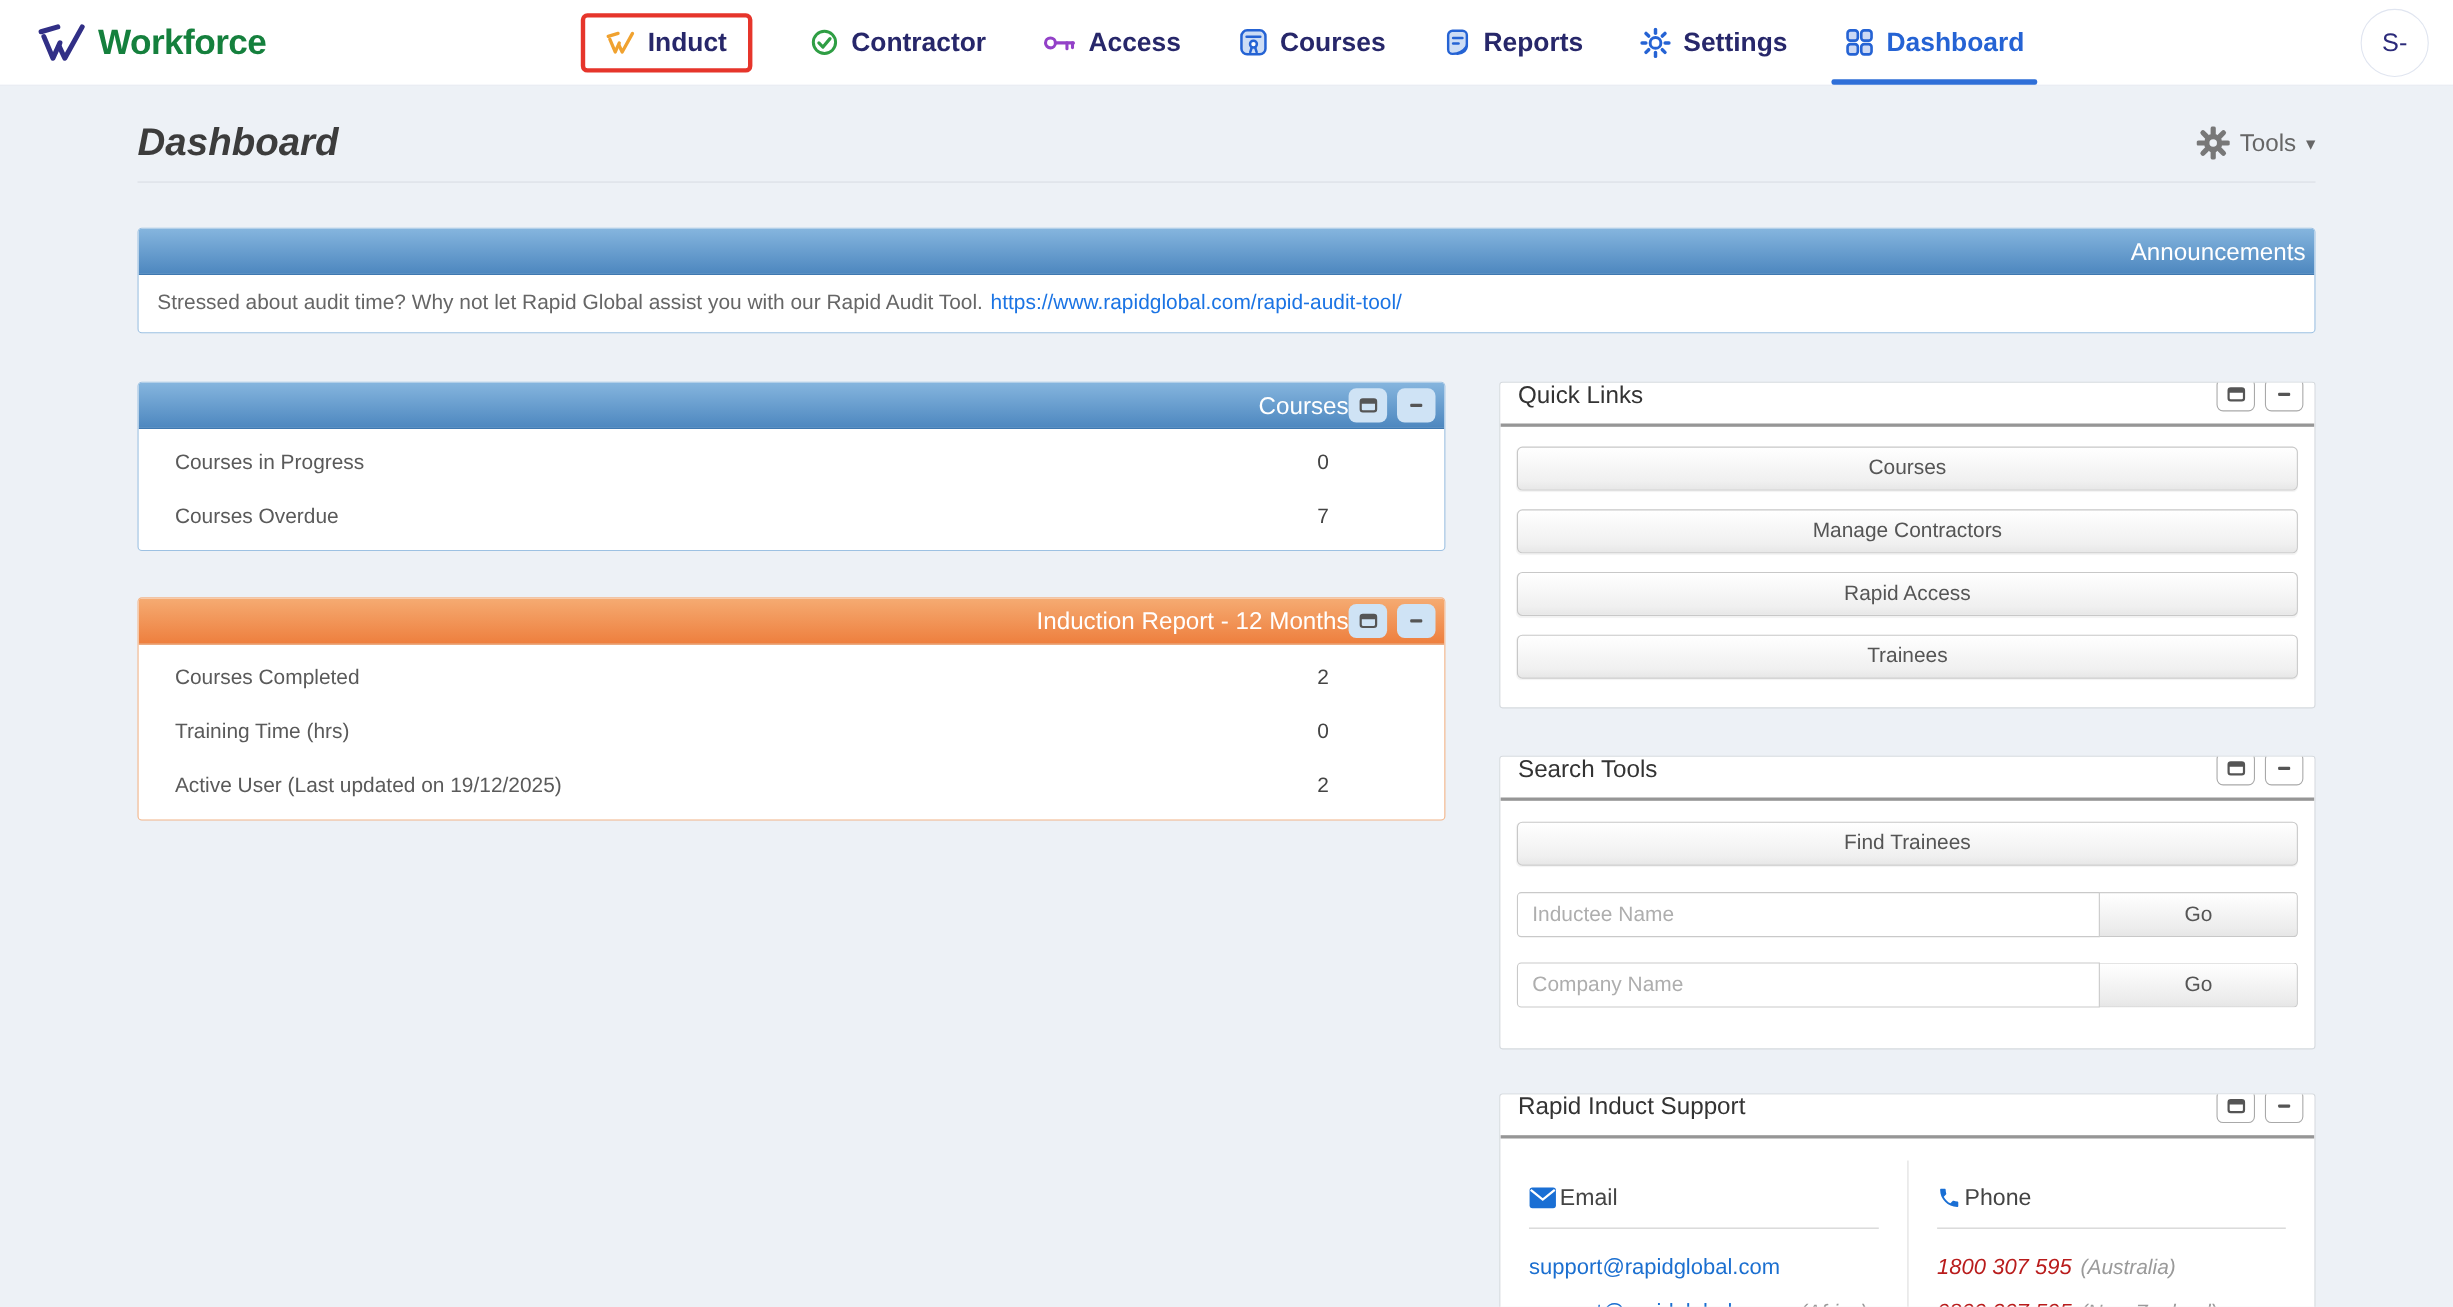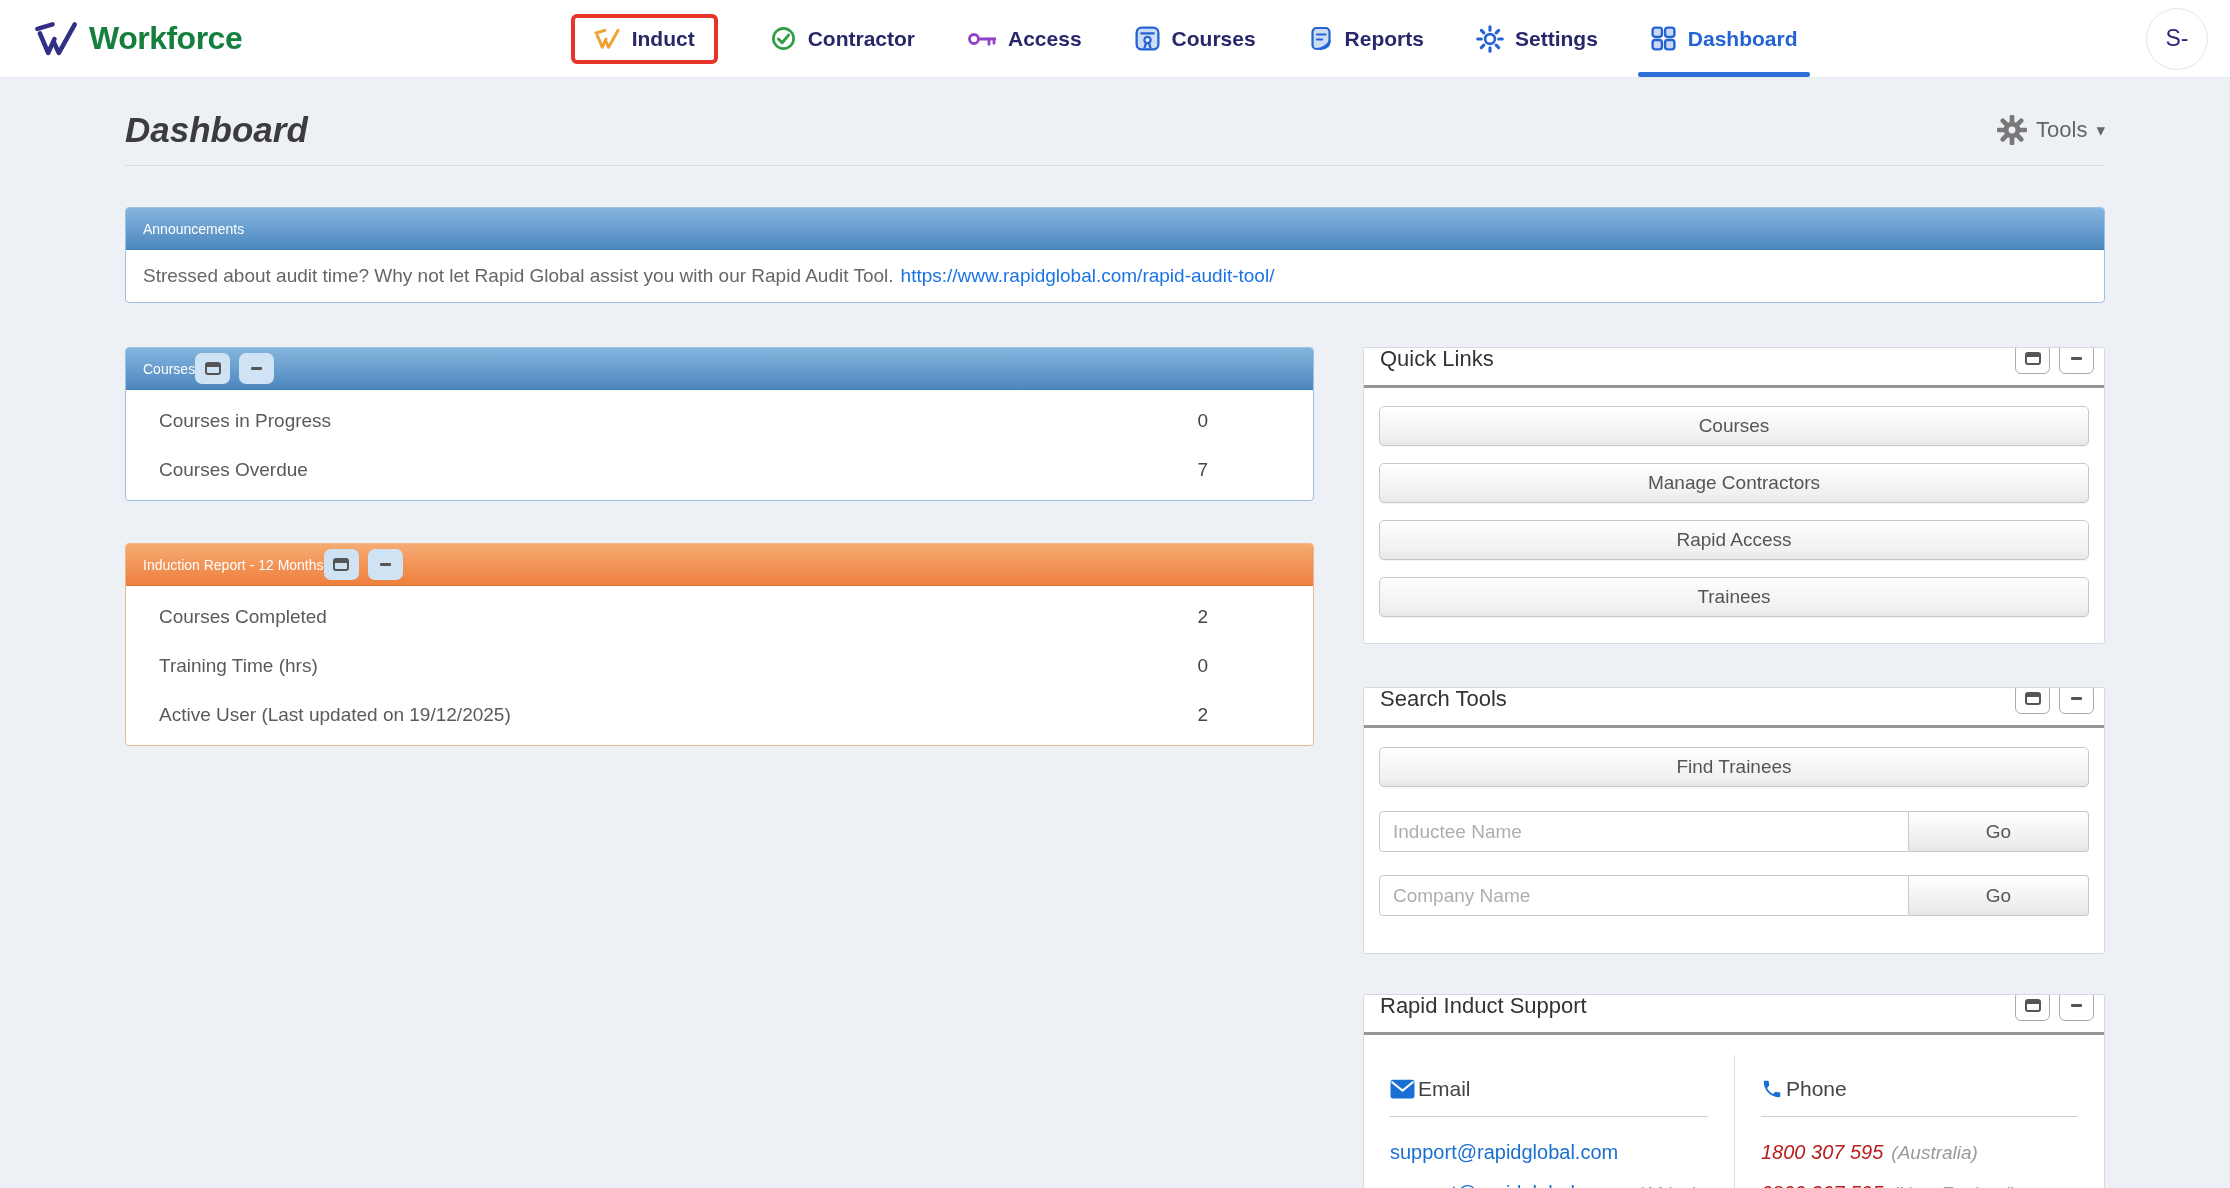--- a/index.html
+++ b/index.html
@@ -9,21 +9,21 @@
   
   header.topnav {
     height:78px; background:#fff; display:flex; align-items:center;
     padding:0 22px 0 34px; border-bottom:1px solid #e5e9f0;
   }
   .logo { display:flex; align-items:center; gap:9px; cursor:pointer; }
   .logo svg { width:46px; height:38px; display:block; }
   .logo-text { font-size:32px; font-weight:bold; color:#15803d; letter-spacing:-0.5px; }
 
   nav.mainnav { flex:1; display:flex; justify-content:center; align-items:center; gap:52px; height:100%; }
-  .nav-item { display:flex; align-items:center; gap:11px; font-size:21px; font-weight:bold;
+  .nav-item { display:flex; align-items:center; gap:11px; font-size:24px; font-weight:bold;
               color:#27276a; height:100%; position:relative; cursor:pointer; white-space:nowrap; }
   .nav-item .nic { display:flex; align-items:center; }
   .nav-item .nic svg { display:block; }
   .nav-item.active { color:#2563d4; }
   .nav-item.active::after { content:""; position:absolute; left:-12px; right:-12px; bottom:0;
               height:5px; background:#2f6fd8; border-radius:2px; }
   .flagbox { display:flex; align-items:center; gap:11px; border:4px solid #e6352b;
               border-radius:6px; padding:9px 19px; }
 
   .avatar { width:62px; height:62px; border-radius:50%; background:#fff; border:1px solid #e0e5f0;
@@ -38,22 +38,22 @@
   .tools svg { display:block; }
   .caret { font-size:17px; color:#666; }
   hr.rule { border:none; border-top:1px solid #d9dde3; margin:15px 0 0; }
 
   
   .panel { background:#fff; border-radius:4px; overflow:hidden; }
   .panel.blue   { border:1px solid #9dc1e2; }
   .panel.orange { border:1px solid #f2b488; }
   .panel.plain  { border:1px solid #d6dade; border-radius:3px; }
 
-  .phead { height:42px; display:flex; align-items:center; justify-content:flex-start;
-           padding:0 8px 0 17px; color:#fff; font-size:14px; }
+  .phead { height:42px; display:flex; align-items:center; justify-content:flex-end;
+           padding:0 8px 0 17px; color:#fff; font-size:22px; }
   .phead.blue-grad   { background:linear-gradient(#85b5de,#4d87bf); border-bottom:1px solid #3f78b0; }
   .phead.orange-grad { background:linear-gradient(#f5ab72,#ee7f3e); border-bottom:1px solid #e0752f; }
   .phead-plain { height:40px; display:flex; align-items:center; justify-content:space-between;
            padding:0 10px 16px 16px; background:#fff; border-bottom:3px solid #969696;
            font-size:22px; color:#333; }
 
   .hbtns { display:flex; gap:9px; }
   .hbtn { width:35px; height:31px; border-radius:7px; display:flex; align-items:center;
           justify-content:center; cursor:pointer; }
   .hbtn.lightblue { background:#cfe3f5; }

